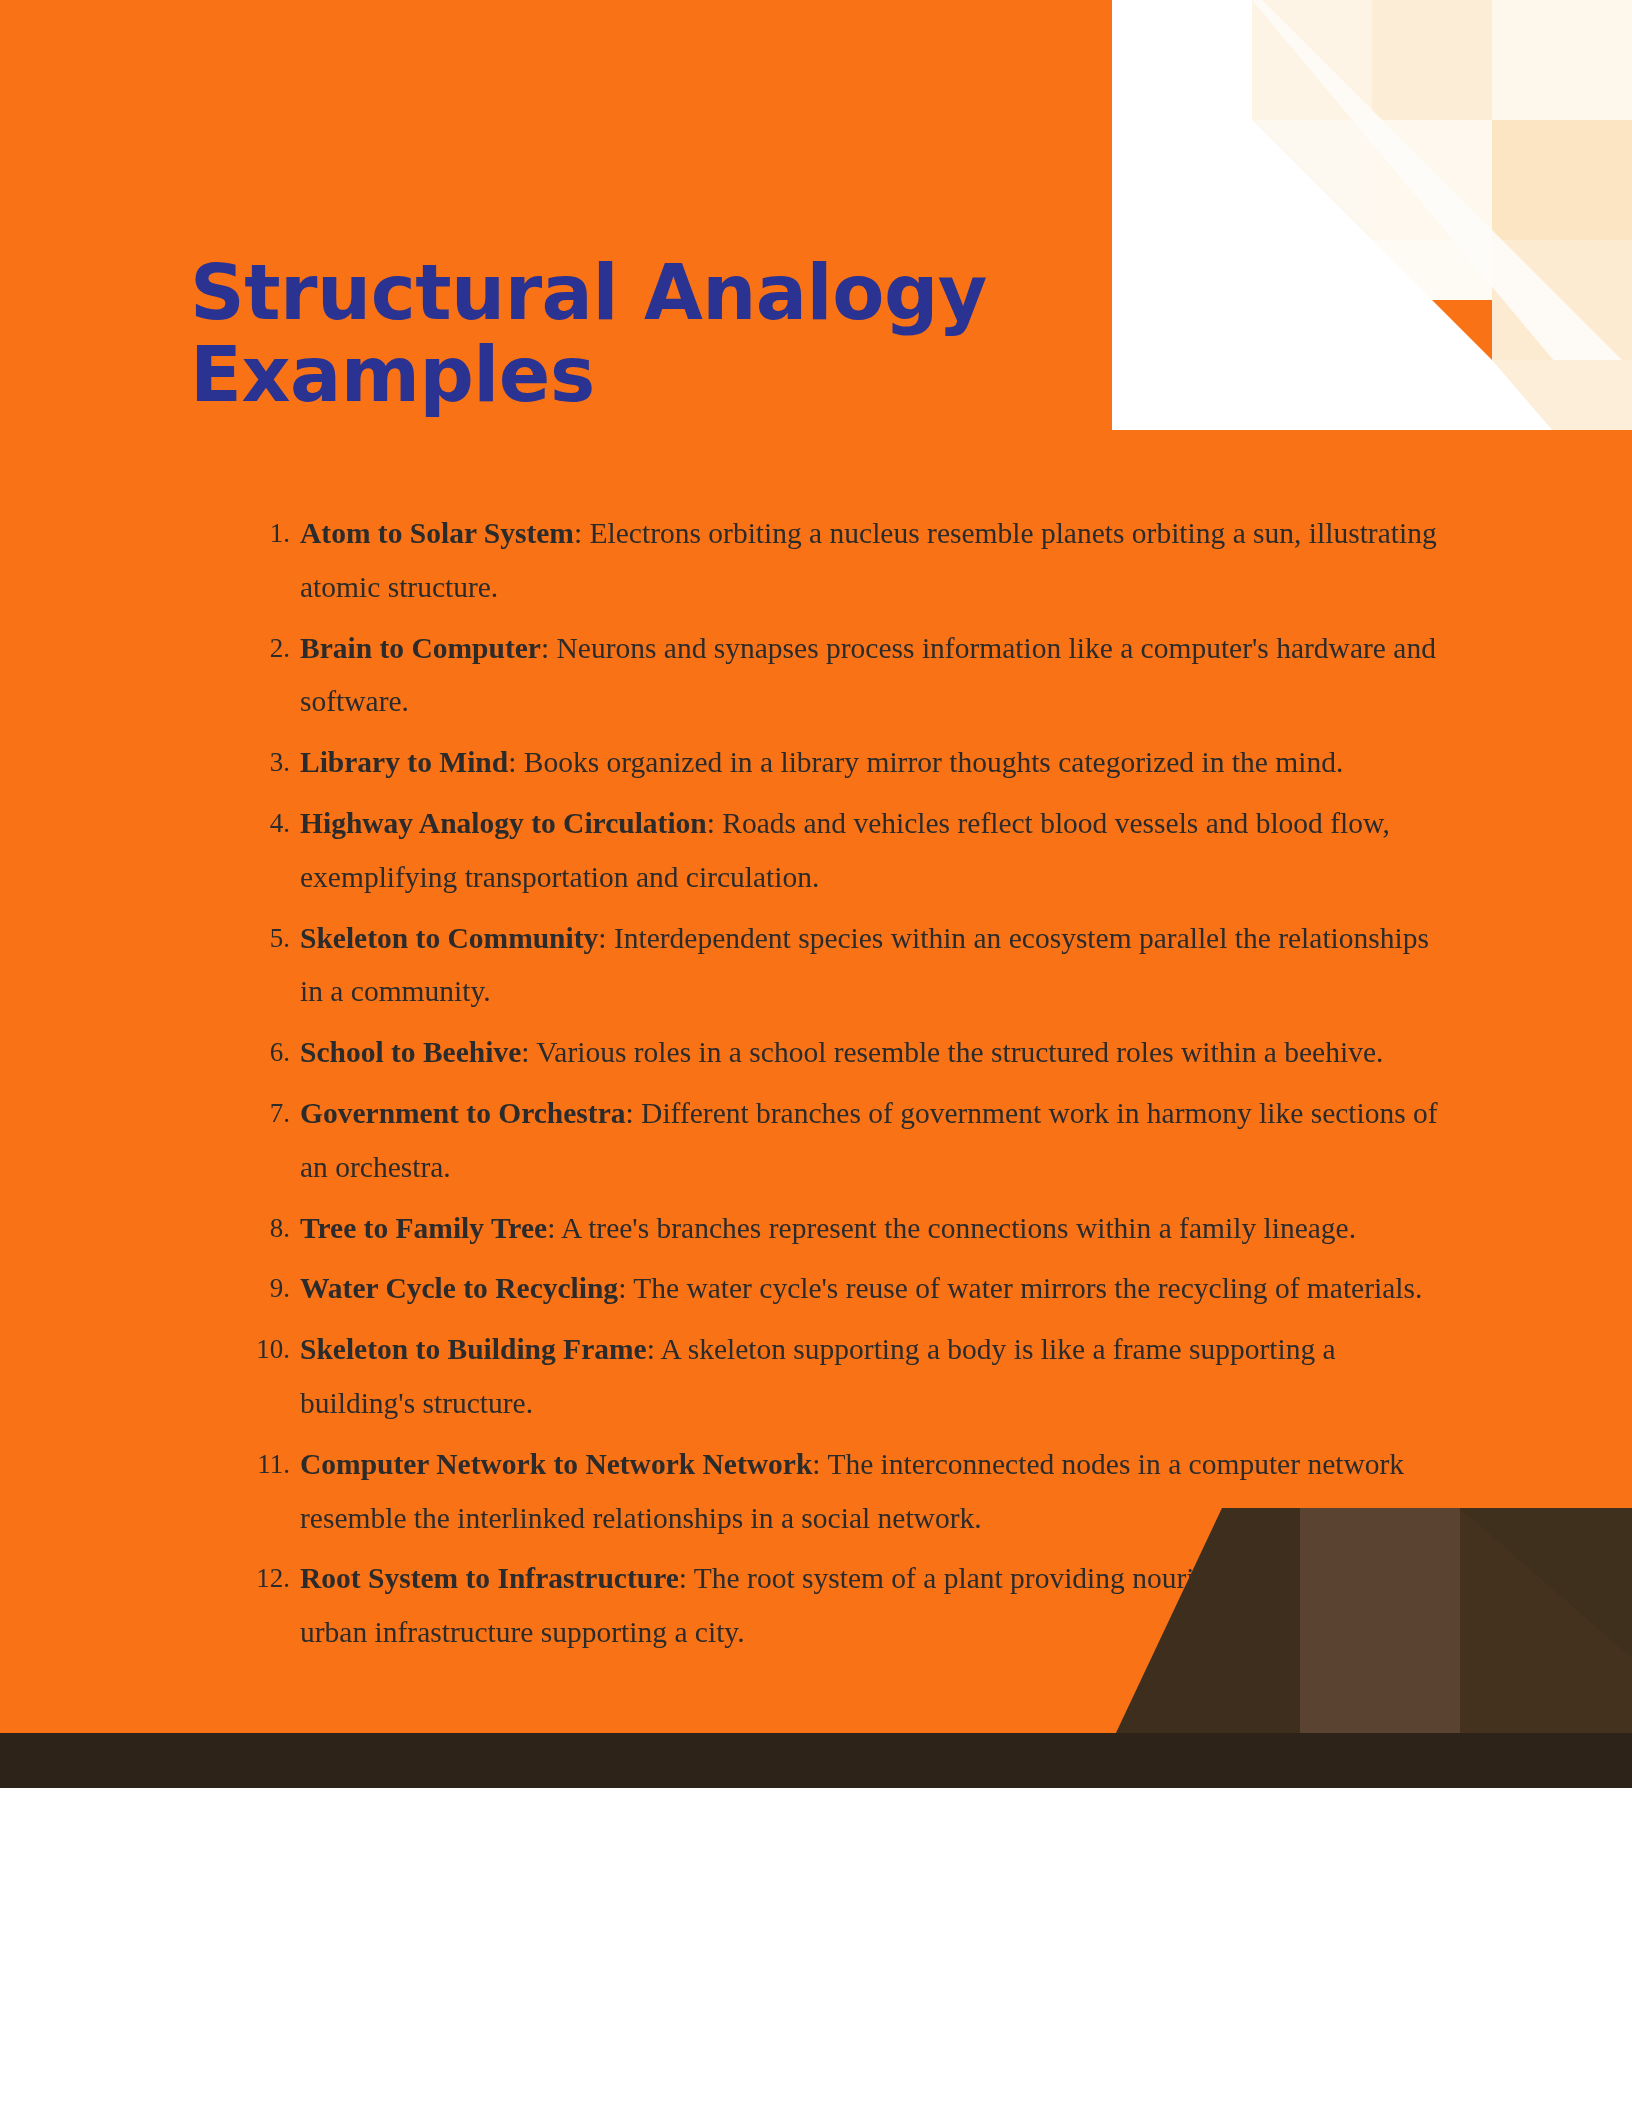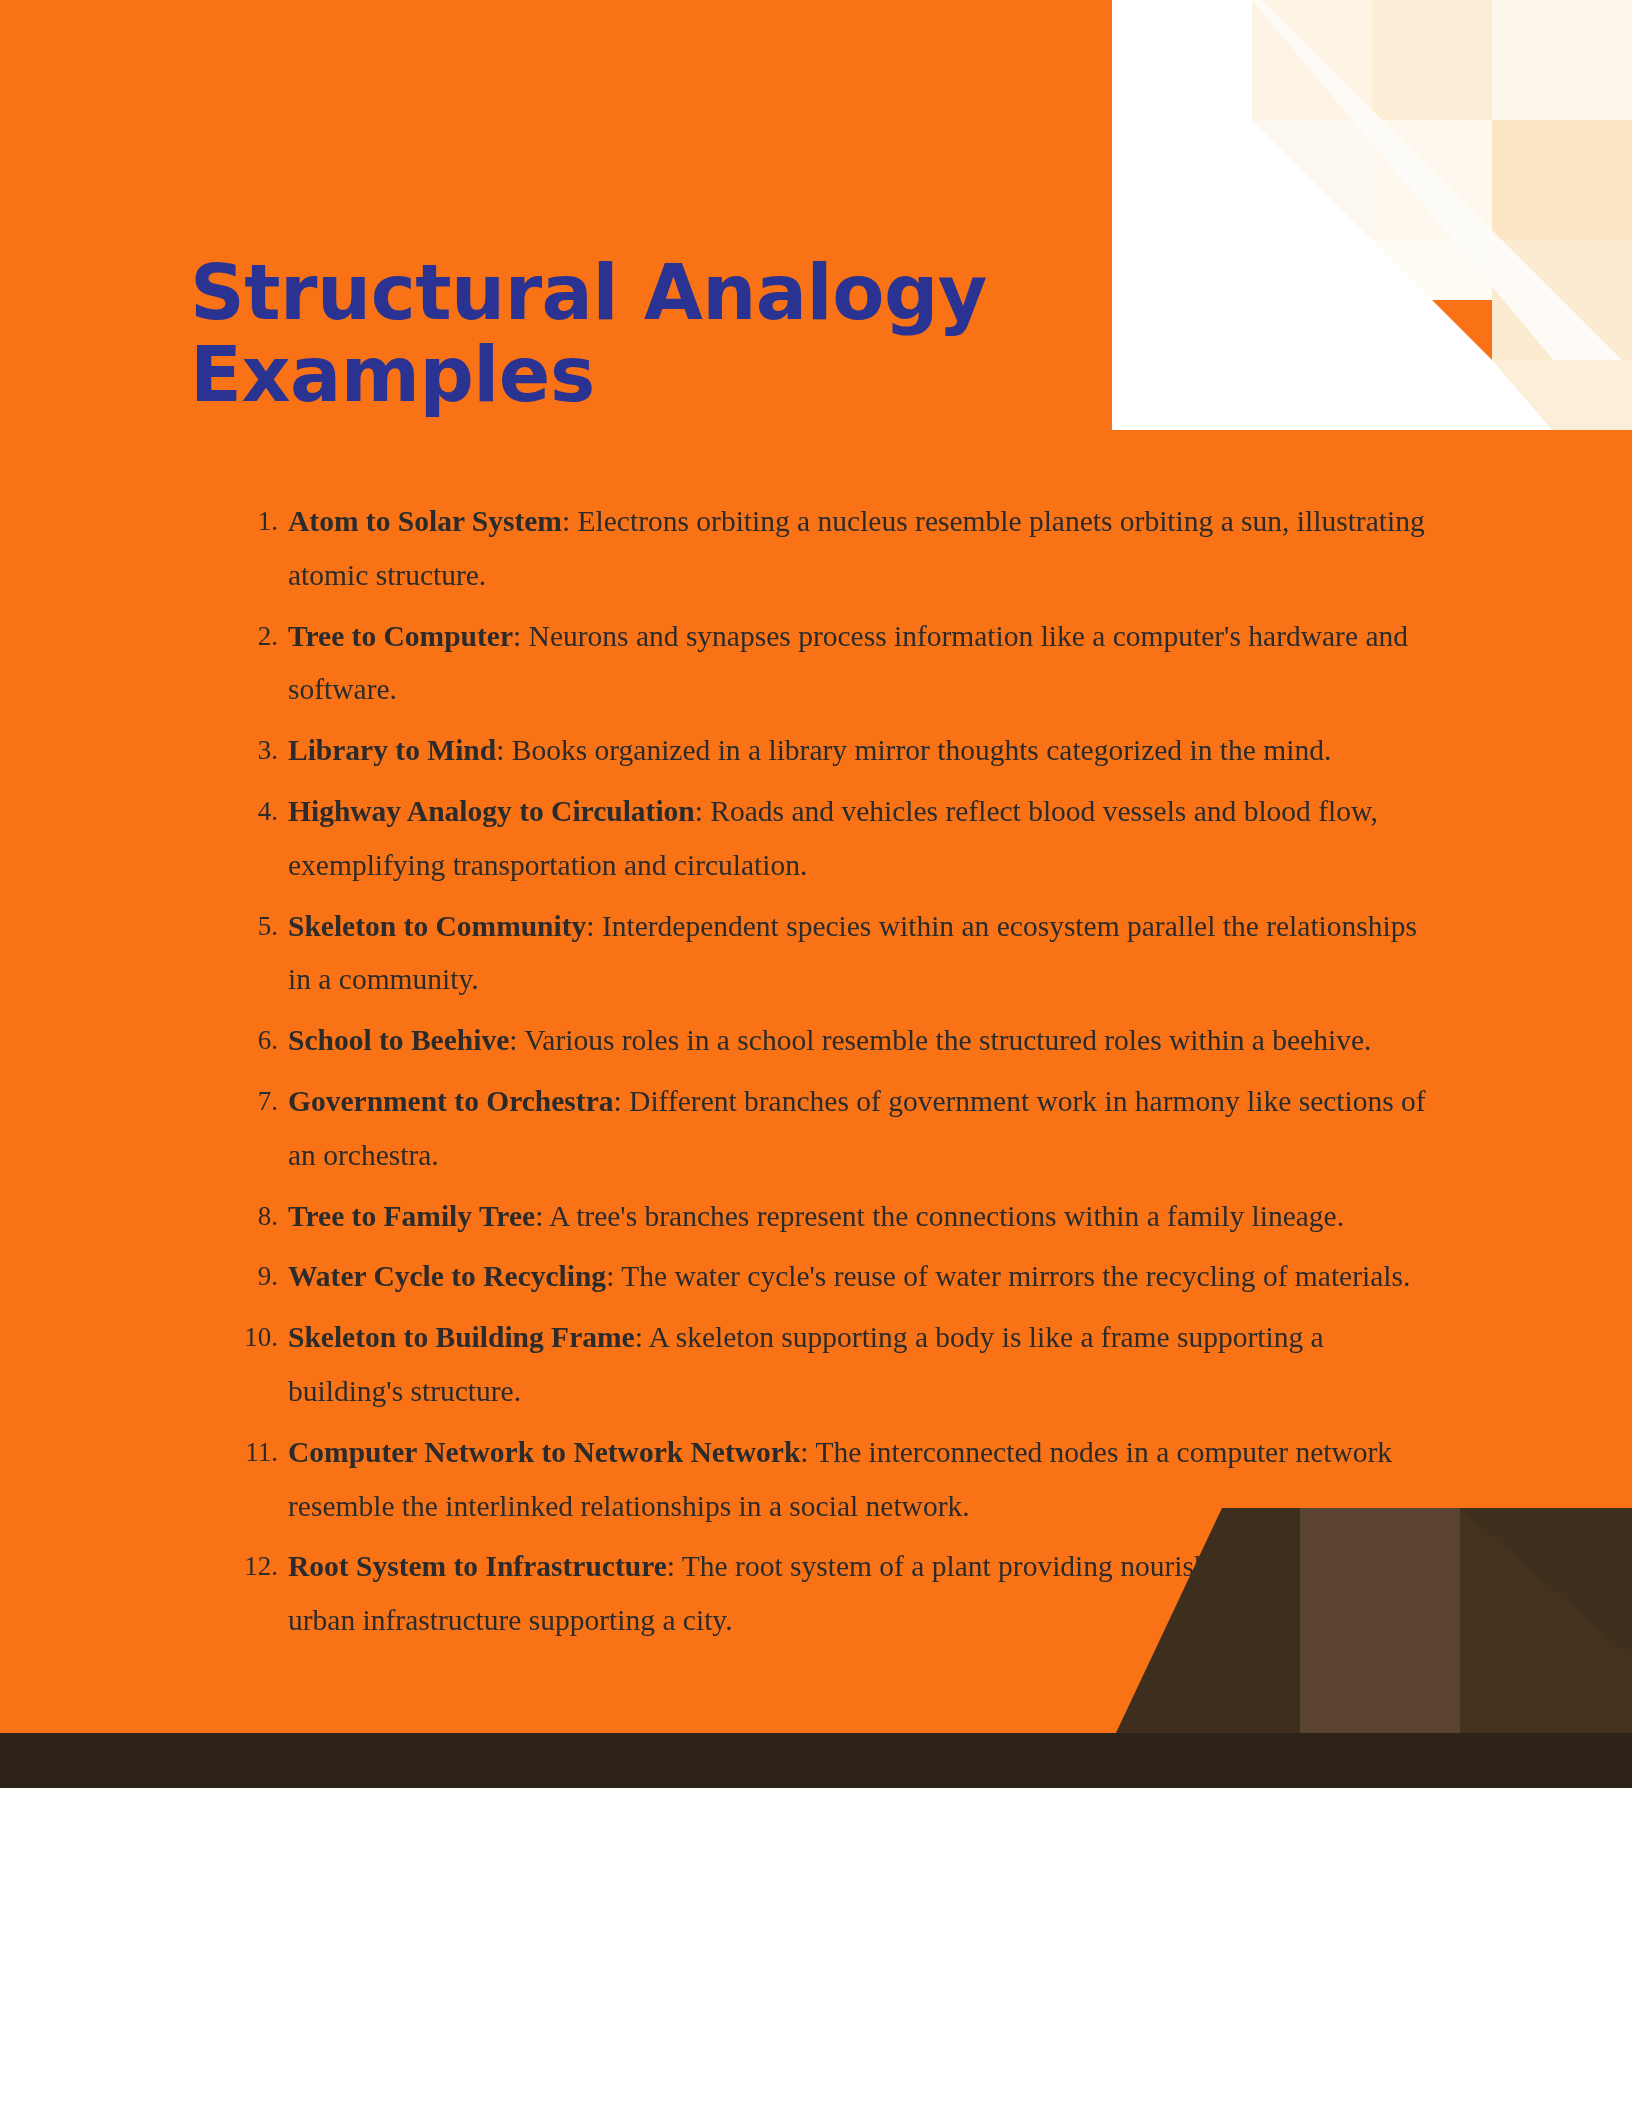--- a/index.html
+++ b/index.html
@@ -70,21 +70,21 @@
     color: #2A3391;
     margin: 0;
     white-space: pre-line;
   }
 
   .analogy-list {
     position: absolute;
     left: 226px;
     top: 495px;
     width: 1200px;
-    margin: 0;
+    margin: 12px;
     padding: 0;
     list-style: none;
     counter-reset: analogy;
   }
 
   .analogy-item {
     position: relative;
     counter-increment: analogy;
     padding-left: 62px;
     margin-bottom: 7px;
@@ -141,21 +141,21 @@
 
     <h1 class="page-title">Structural Analogy Examples</h1>
 
     <ol class="analogy-list">
 
       <li class="analogy-item">
         <span class="term">Atom to Solar System</span><span class="sep">: </span><span class="desc">Electrons orbiting a nucleus resemble planets orbiting a sun, illustrating atomic structure.</span>
       </li>
 
       <li class="analogy-item">
-        <span class="term">Tree to Computer</span><span class="sep">: </span><span class="desc">Neurons and synapses process information like a computer's hardware and software.</span>
+        <span class="term">Brain to Computer</span><span class="sep">: </span><span class="desc">Neurons and synapses process information like a computer's hardware and software.</span>
       </li>
 
       <li class="analogy-item">
         <span class="term">Library to Mind</span><span class="sep">: </span><span class="desc">Books organized in a library mirror thoughts categorized in the mind.</span>
       </li>
 
       <li class="analogy-item">
         <span class="term">Highway Analogy to Circulation</span><span class="sep">: </span><span class="desc">Roads and vehicles reflect blood vessels and blood flow, exemplifying transportation and circulation.</span>
       </li>
 

